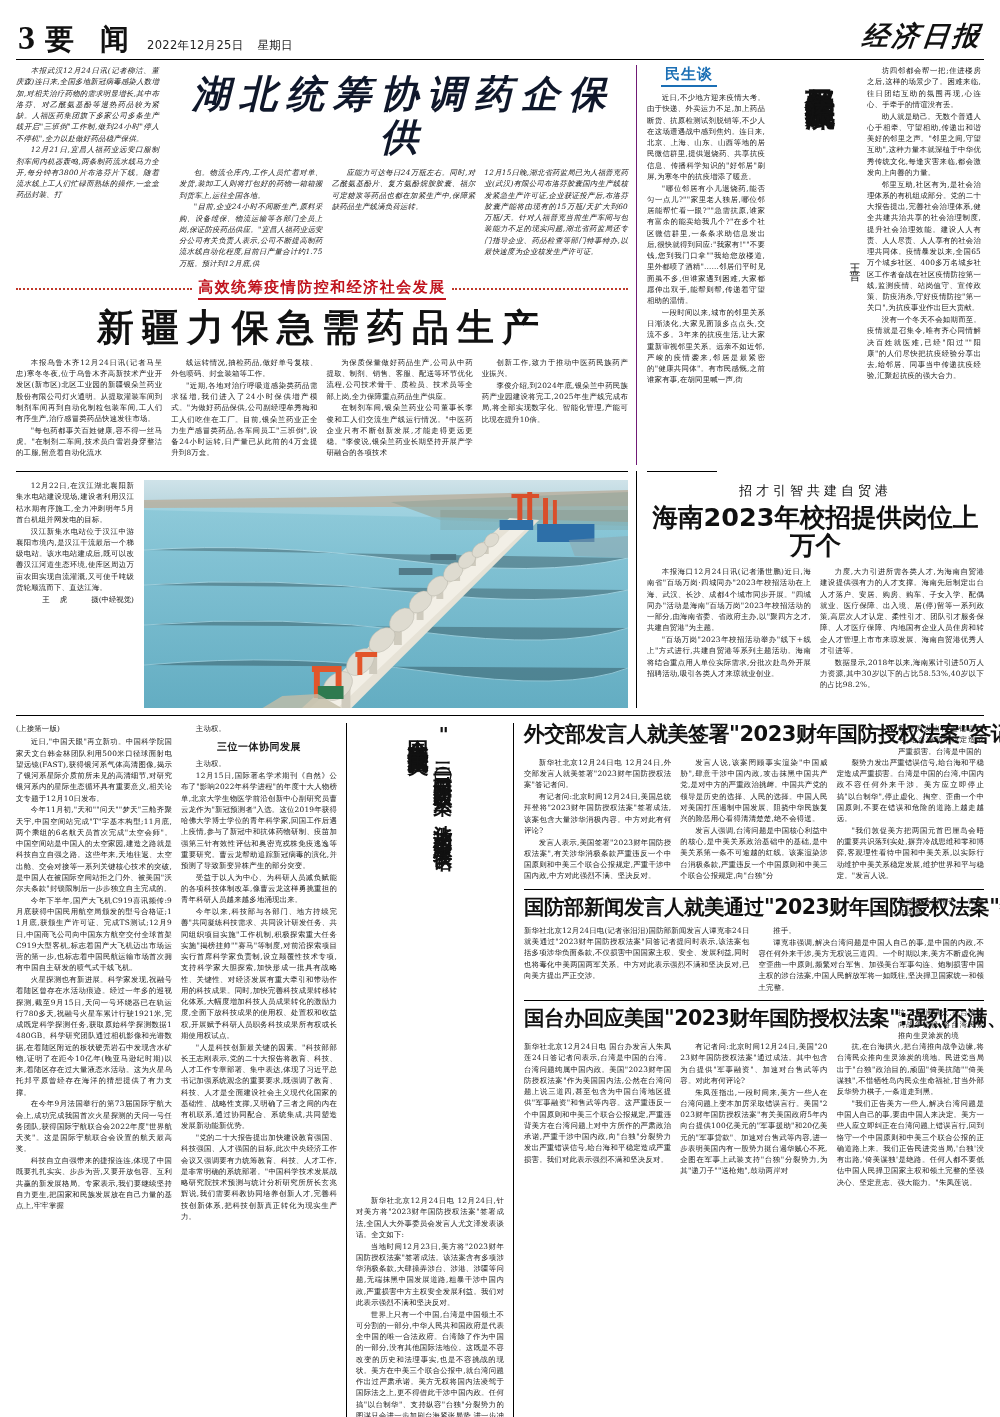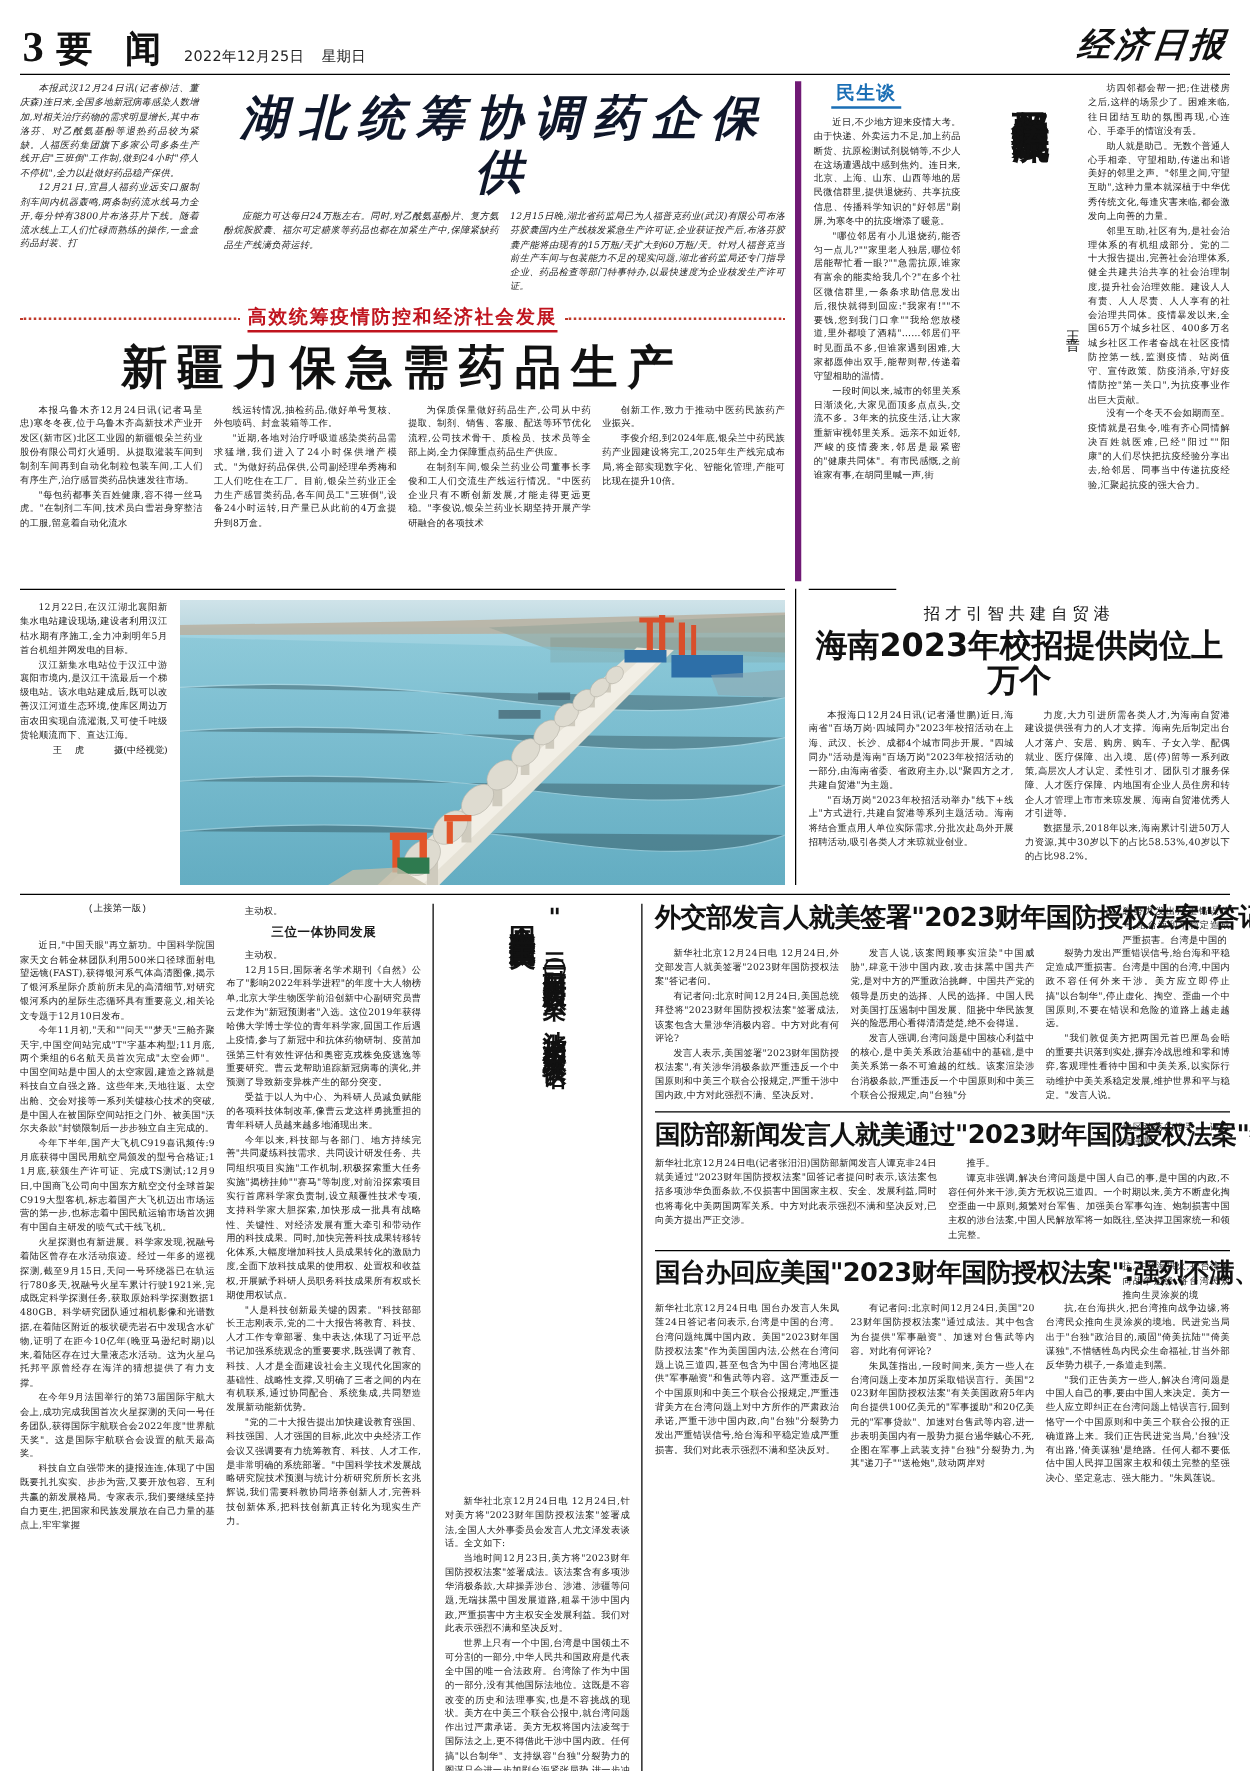--- a/index.html
+++ b/index.html
@@ -85,21 +85,21 @@
     font-weight: bold;
     font-size: 10px;
     text-align: center;
     margin: 5px 0 4px 0;
     letter-spacing: 0.5px;
   }
 
   
   .top-zone { display: flex; margin-top: 5px; }
   .top-left { width: 620px; padding-right: 8px; }
-  .top-right { width: 348px; padding-left: 10px; border-left: 5px solid #701a75; }
+  .top-right { width: 348px; padding-left: 10px; border-left: 1px solid #701a75; }
 
   .hl-h1 {
     font-family: "DejaVu Sans", sans-serif;
     font-weight: bold;
     font-size: 38px;
     letter-spacing: 9px;
     text-align: center;
     line-height: 1.12;
     margin: 8px 0 9px 0;
     color: #0f172a;
@@ -279,20 +279,24 @@
         <div style="display:flex; gap:20px;font-style:italic;">
           <div style="width:143px;" class="body-txt">
             <div>
                 <p>本报武汉12月24日讯(记者柳洁、董庆森)连日来,全国多地新冠病毒感染人数增加,对相关治疗药物的需求明显增长,其中布洛芬、对乙酰氨基酚等退热药品较为紧缺。人福医药集团旗下多家公司多条生产线开启"三班倒"工作制,做到24小时"停人不停机",全力以赴做好药品稳产保供。</p>
                 <p>12月21日,宜昌人福药业远安口服制剂车间内机器轰鸣,两条制药流水线马力全开,每分钟有3800片布洛芬片下线。随着流水线上工人们忙碌而熟练的操作,一盒盒药品封装、打</p>
               </div>
           </div>
           <div style="flex:1;">
             <div class="hl-h1 zh">湖北统筹协调药企保供</div>
             <div class="cols3">
+              <div class="body-txt">
+                  <p>包。物流仓库内,工作人员忙着对单、发货,装卸工人则将打包好的药物一箱箱搬到货车上,运往全国各地。</p>
+                  <p>"目前,企业24小时不间断生产,原料采购、设备维保、物流运输等各部门全员上岗,保证防疫药品供应。"宜昌人福药业远安分公司有关负责人表示,公司不断提高制药流水线自动化程度,目前日产量合计约1.75万瓶。预计到12月底,供</p>
+                </div>
               <div class="body-txt">
                   <p>应能力可达每日24万瓶左右。同时,对乙酰氨基酚片、复方氨酚烷胺胶囊、福尔可定糖浆等药品也都在加紧生产中,保障紧缺药品生产线满负荷运转。</p>
                 </div>
               <div class="body-txt">12月15日晚,湖北省药监局已为人福普克药业(武汉)有限公司布洛芬胶囊国内生产线核发紧急生产许可证,企业获证投产后,布洛芬胶囊产能将由现有的15万瓶/天扩大到60万瓶/天。针对人福普克当前生产车间与包装能力不足的现实问题,湖北省药监局还专门指导企业、药品检查等部门特事特办,以最快速度为企业核发生产许可证。</div>
             </div>
           </div>
         </div>
       </div>
 
       <div class="red-band">
@@ -462,21 +466,21 @@
           </div>
       </div>
     </div>
   </div>
 
   <div class="lower">
 
     <div class="lower-left">
       <div class="cols2">
         <div class="body-txt">
-          <div style="text-align:center; margin-bottom:16px;font-family:Liberation Mono, monospace;">(上接第一版)</div>
+          <div style="margin-bottom:2px;">(上接第一版)</div>
           <div>
               <p>近日,"中国天眼"再立新功。中国科学院国家天文台韩金林团队利用500米口径球面射电望远镜(FAST),获得银河系气体高清图像,揭示了银河系星际介质前所未见的高清细节,对研究银河系内的星际生态循环具有重要意义,相关论文专题于12月10日发布。</p>
               <p>今年11月初,"天和""问天""梦天"三舱齐聚天宇,中国空间站完成"T"字基本构型;11月底,两个乘组的6名航天员首次完成"太空会师"。中国空间站是中国人的太空家园,建造之路就是科技自立自强之路。这些年来,天地往返、太空出舱、交会对接等一系列关键核心技术的突破,是中国人在被国际空间站拒之门外、被美国"沃尔夫条款"封锁限制后一步步独立自主完成的。</p>
               <p>今年下半年,国产大飞机C919喜讯频传:9月底获得中国民用航空局颁发的型号合格证;11月底,获颁生产许可证、完成TS测试;12月9日,中国商飞公司向中国东方航空交付全球首架C919大型客机,标志着国产大飞机迈出市场运营的第一步,也标志着中国民航运输市场首次拥有中国自主研发的喷气式干线飞机。</p>
               <p>火星探测也有新进展。科学家发现,祝融号着陆区曾存在水活动痕迹。经过一年多的巡视探测,截至9月15日,天问一号环绕器已在轨运行780多天,祝融号火星车累计行驶1921米,完成既定科学探测任务,获取原始科学探测数据1480GB。科学研究团队通过相机影像和光谱数据,在着陆区附近的板状硬壳岩石中发现含水矿物,证明了在距今10亿年(晚亚马逊纪时期)以来,着陆区存在过大量液态水活动。这为火星乌托邦平原曾经存在海洋的猜想提供了有力支撑。</p>
               <p>在今年9月法国举行的第73届国际宇航大会上,成功完成我国首次火星探测的天问一号任务团队,获得国际宇航联合会2022年度"世界航天奖"。这是国际宇航联合会设置的航天最高奖。</p>
               <p>科技自立自强带来的捷报连连,体现了中国既要扎扎实实、步步为营,又要开放包容、互利共赢的新发展格局。专家表示,我们要继续坚持自力更生,把国家和民族发展放在自己力量的基点上,牢牢掌握</p>
             </div>
         </div>
         <div class="body-txt">

